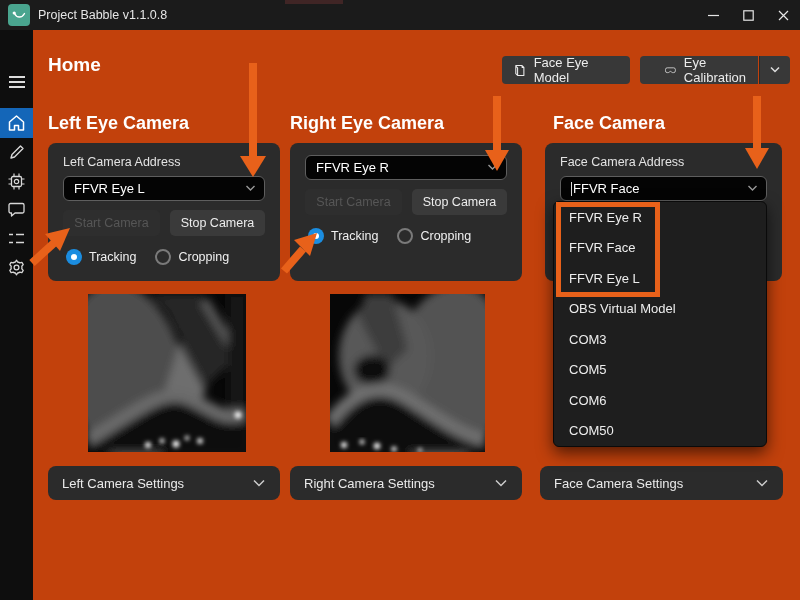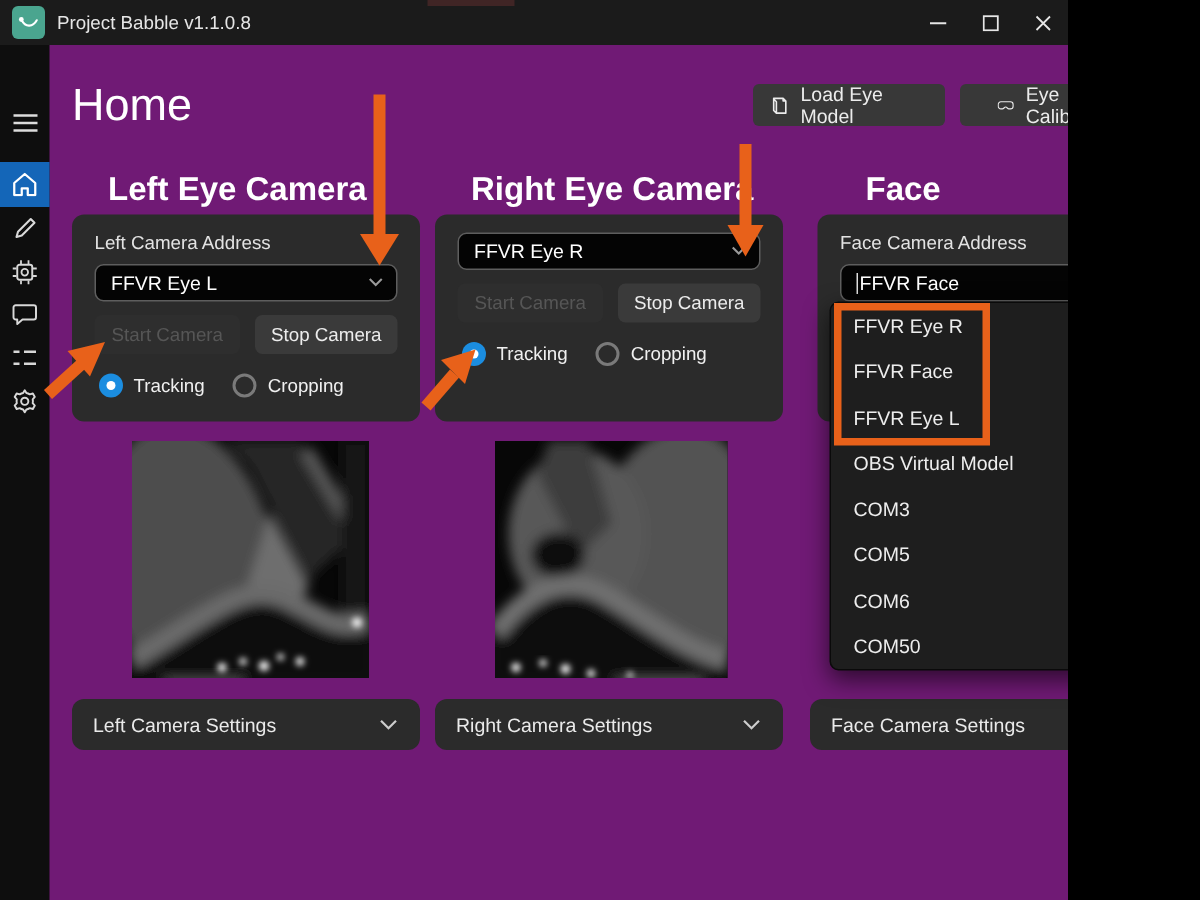--- a/index.html
+++ b/index.html
@@ -1,43 +1,43 @@
 <!DOCTYPE html>
 <html><head>
 <meta charset="utf-8">
 <style>
   html,body{margin:0;padding:0;background:#000;}
-  .app{position:relative;width:712px;height:600px;background:#701a75;overflow:hidden;
+  .app{position:relative;width:800px;height:600px;background:#c2410c;overflow:hidden;
        font-family:"Liberation Sans",sans-serif;color:#fff;-webkit-font-smoothing:antialiased;}
 
   
   .titlebar{position:absolute;top:0;left:0;right:0;height:30px;background:#1b1b1b;}
   .app-icon{position:absolute;left:8px;top:4px;width:22px;height:22px;border-radius:4px;background:#4aa58f;
             display:flex;align-items:center;justify-content:center;}
   .tb-title{position:absolute;left:38px;top:0;height:30px;line-height:30px;font-size:12.5px;color:#e6e6e6;}
   .artifact{position:absolute;left:285px;top:0;width:58px;height:4px;background:rgba(110,50,50,.45);}
   .win-btn{position:absolute;top:0;width:34px;height:30px;display:flex;align-items:center;justify-content:center;}
   .win-min{right:70px}.win-max{right:35px}.win-close{right:0}
 
   
   .sidebar{position:absolute;top:30px;left:0;bottom:0;width:33px;background:#0e0e0e;}
   .side-btn{position:absolute;left:0;width:33px;height:30px;display:flex;align-items:center;justify-content:center;}
   .side-btn.active{background:#1466b8;}
 
   
-  .page-title{position:absolute;left:48px;top:54px;font-size:30px;font-weight:normal;color:#fff;}
+  .page-title{position:absolute;left:48px;top:54px;font-size:19px;font-weight:bold;color:#fff;}
   .tb-btn{position:absolute;top:56px;height:28px;background:#383838;border-radius:4px;display:flex;
           align-items:center;gap:8px;padding:0 12px;box-sizing:border-box;font-size:13px;color:#ececec;cursor:default;}
   .btn-load{left:502px;width:128px;}
   .btn-calib{left:640px;width:118px;border-radius:4px 0 0 4px;padding-left:25px;}
   .btn-calib-chev{left:759px;width:31px;border-radius:0 4px 4px 0;justify-content:center;padding:0;
                   border-left:1px solid #2a2a2a;}
 
   
-  .sect{position:absolute;top:113px;font-size:22px;font-weight:bold;color:#fff;margin-left:24px;}
+  .sect{position:absolute;top:113px;font-size:18px;font-weight:bold;color:#fff;}
   .sect-left{left:48px}.sect-right{left:290px}.sect-face{left:553px}
 
   
   .card{position:absolute;top:143px;height:138px;background:#2b2b2b;border-radius:8px;
         padding:12px 15px;box-sizing:border-box;z-index:1;}
   .card-left{left:48px;width:232px;}
   .card-right{left:290px;width:232px;}
   .card-face{left:545px;width:237px;}
   .addr-label{font-size:12.5px;color:#e3e3e3;margin-bottom:7px;}
   .combo{position:relative;height:25px;background:#040404;border:1px solid #5e5e5e;border-radius:6px;
@@ -152,21 +152,21 @@
         </svg>
     </div>
   </nav>
 
   <h1 class="page-title" style="margin:0">Home</h1>
 
   <div class="tb-btn btn-load">
     <svg width="13" height="15" viewBox="0 0 13 15">
         <path d="M2,2 H9 L11,4 V13 H4 L2,11 Z M9,2 V4 H11 M4,13 V4.5 L2,2.5" fill="none" stroke="#ececec" stroke-width="1.2" stroke-linejoin="round"></path>
       </svg>
-    <span>Load Eye Model</span>
+    <span>Face Eye Model</span>
   </div>
   <div class="tb-btn btn-calib">
     <svg width="19" height="11" viewBox="0 0 19 11">
         <path d="M4,0.8 H15 A3.2,3.2 0 0 1 18.2,4 V6 A3.2,3.2 0 0 1 15,9.2 H13.2 C11.6,9.2 11.2,7 9.5,7 C7.8,7 7.4,9.2 5.8,9.2 H4 A3.2,3.2 0 0 1 0.8,6 V4 A3.2,3.2 0 0 1 4,0.8 Z" fill="none" stroke="#ececec" stroke-width="1.3"></path>
       </svg>
     <span>Eye Calibration</span>
   </div>
   <div class="tb-btn btn-calib-chev">
     <svg width="12" height="8" viewBox="0 0 12 8">
         <path d="M2,1.5 L6,5.5 L10,1.5" fill="none" stroke="#ddd" stroke-width="1.5"></path>

